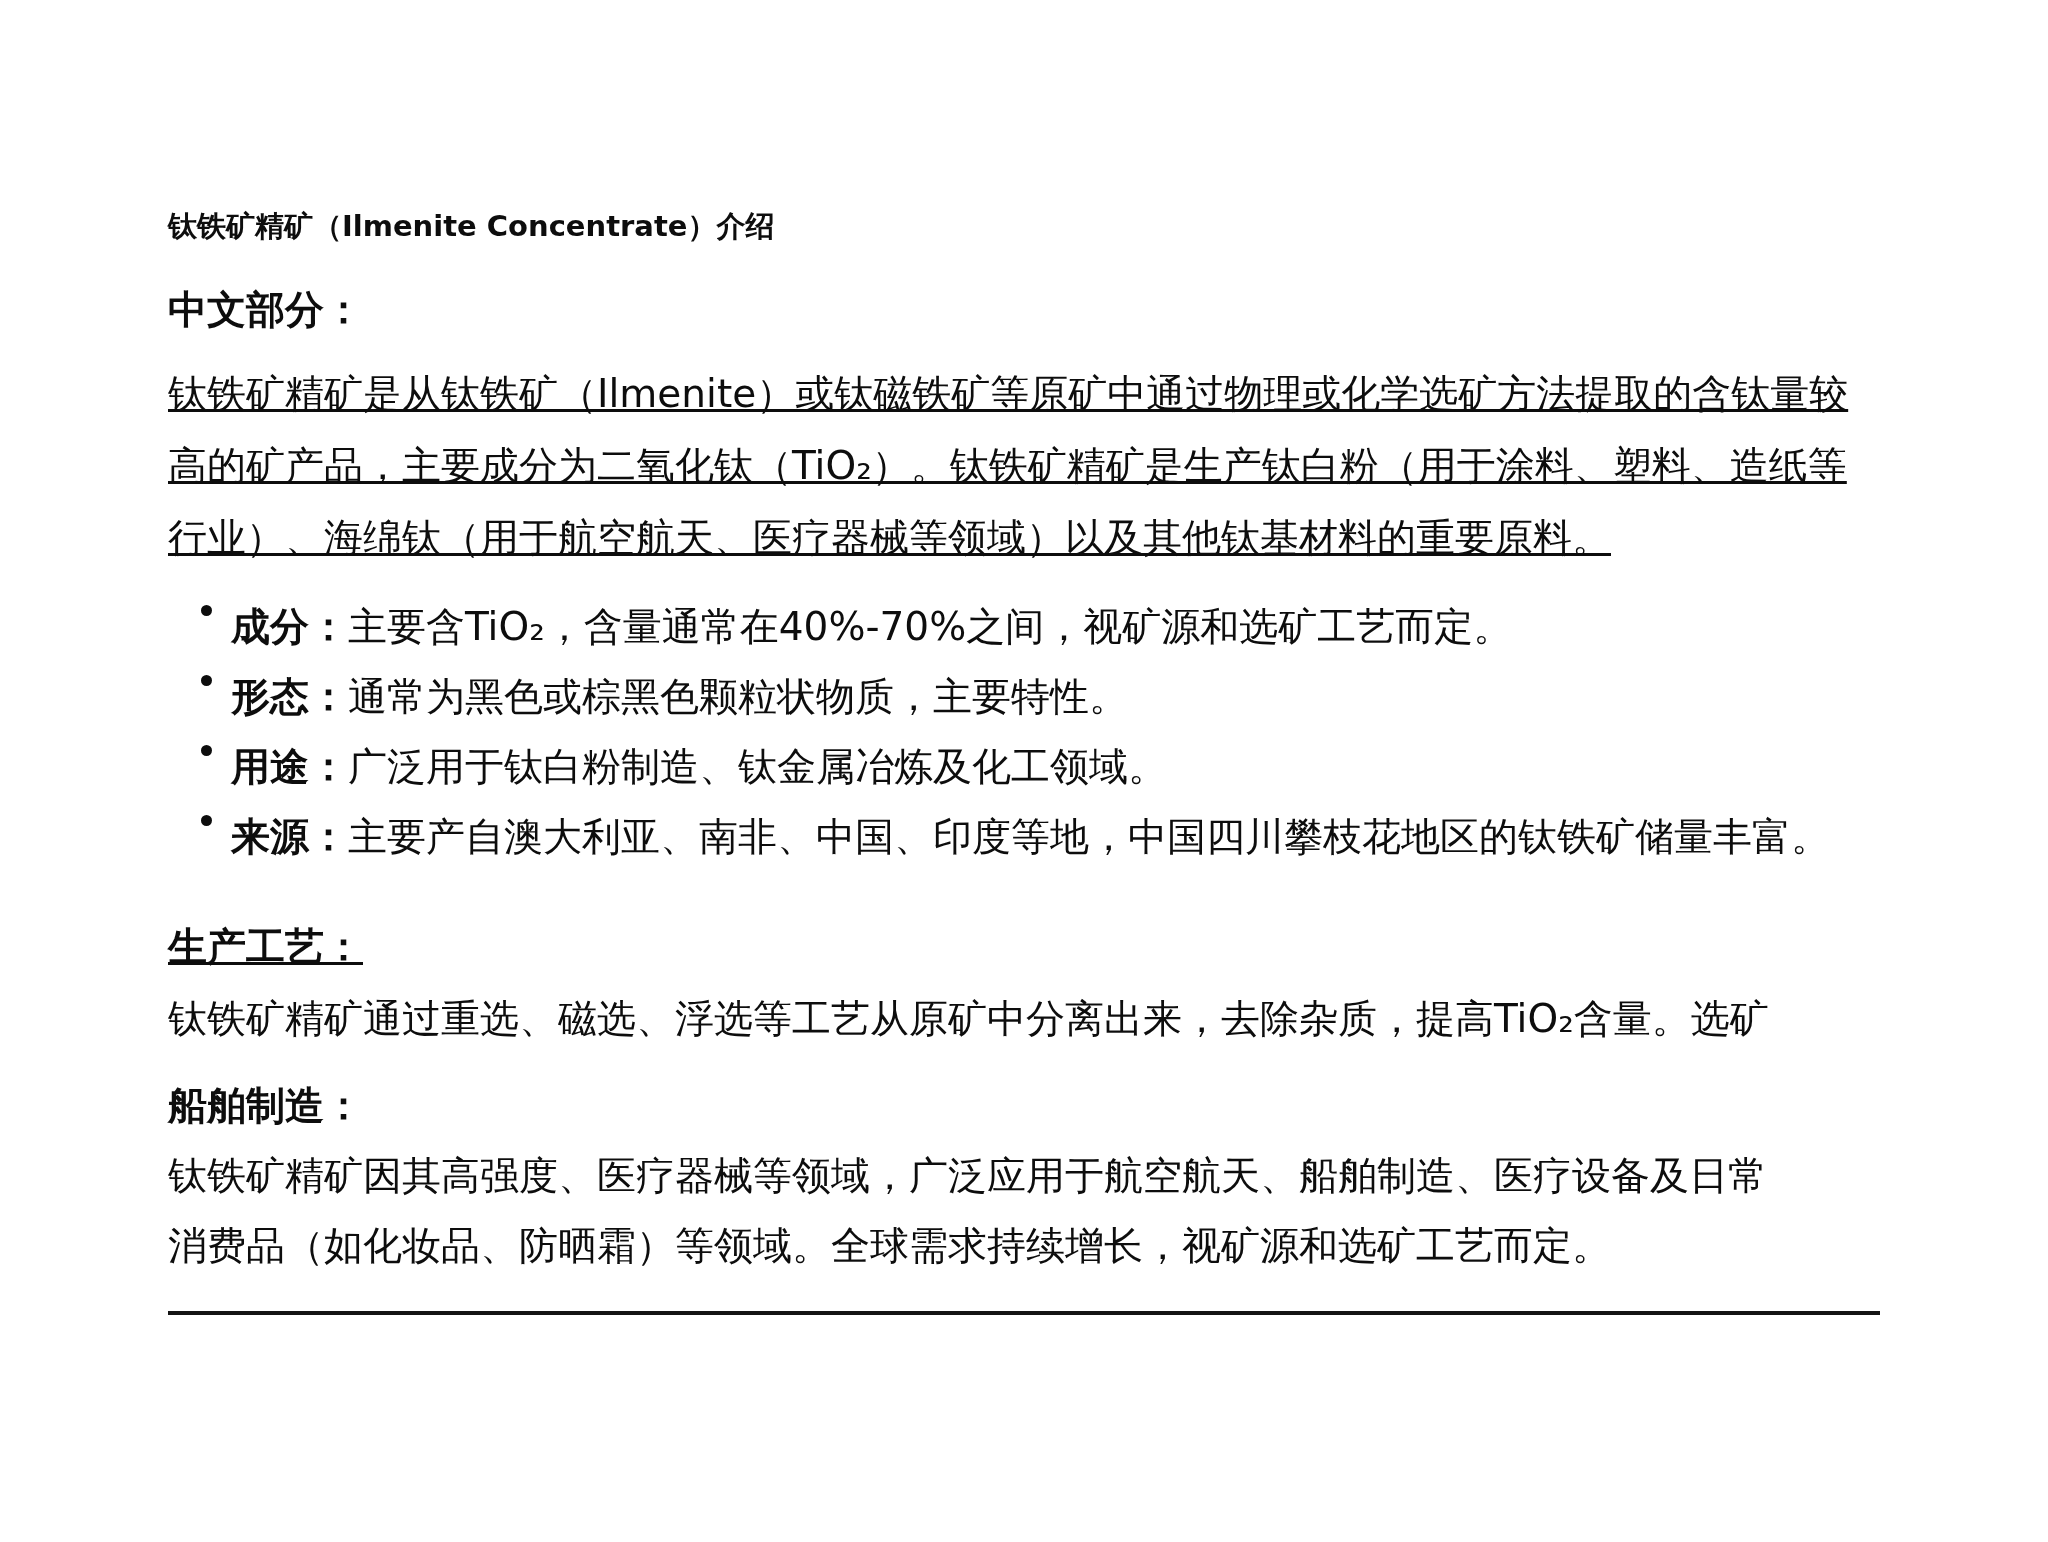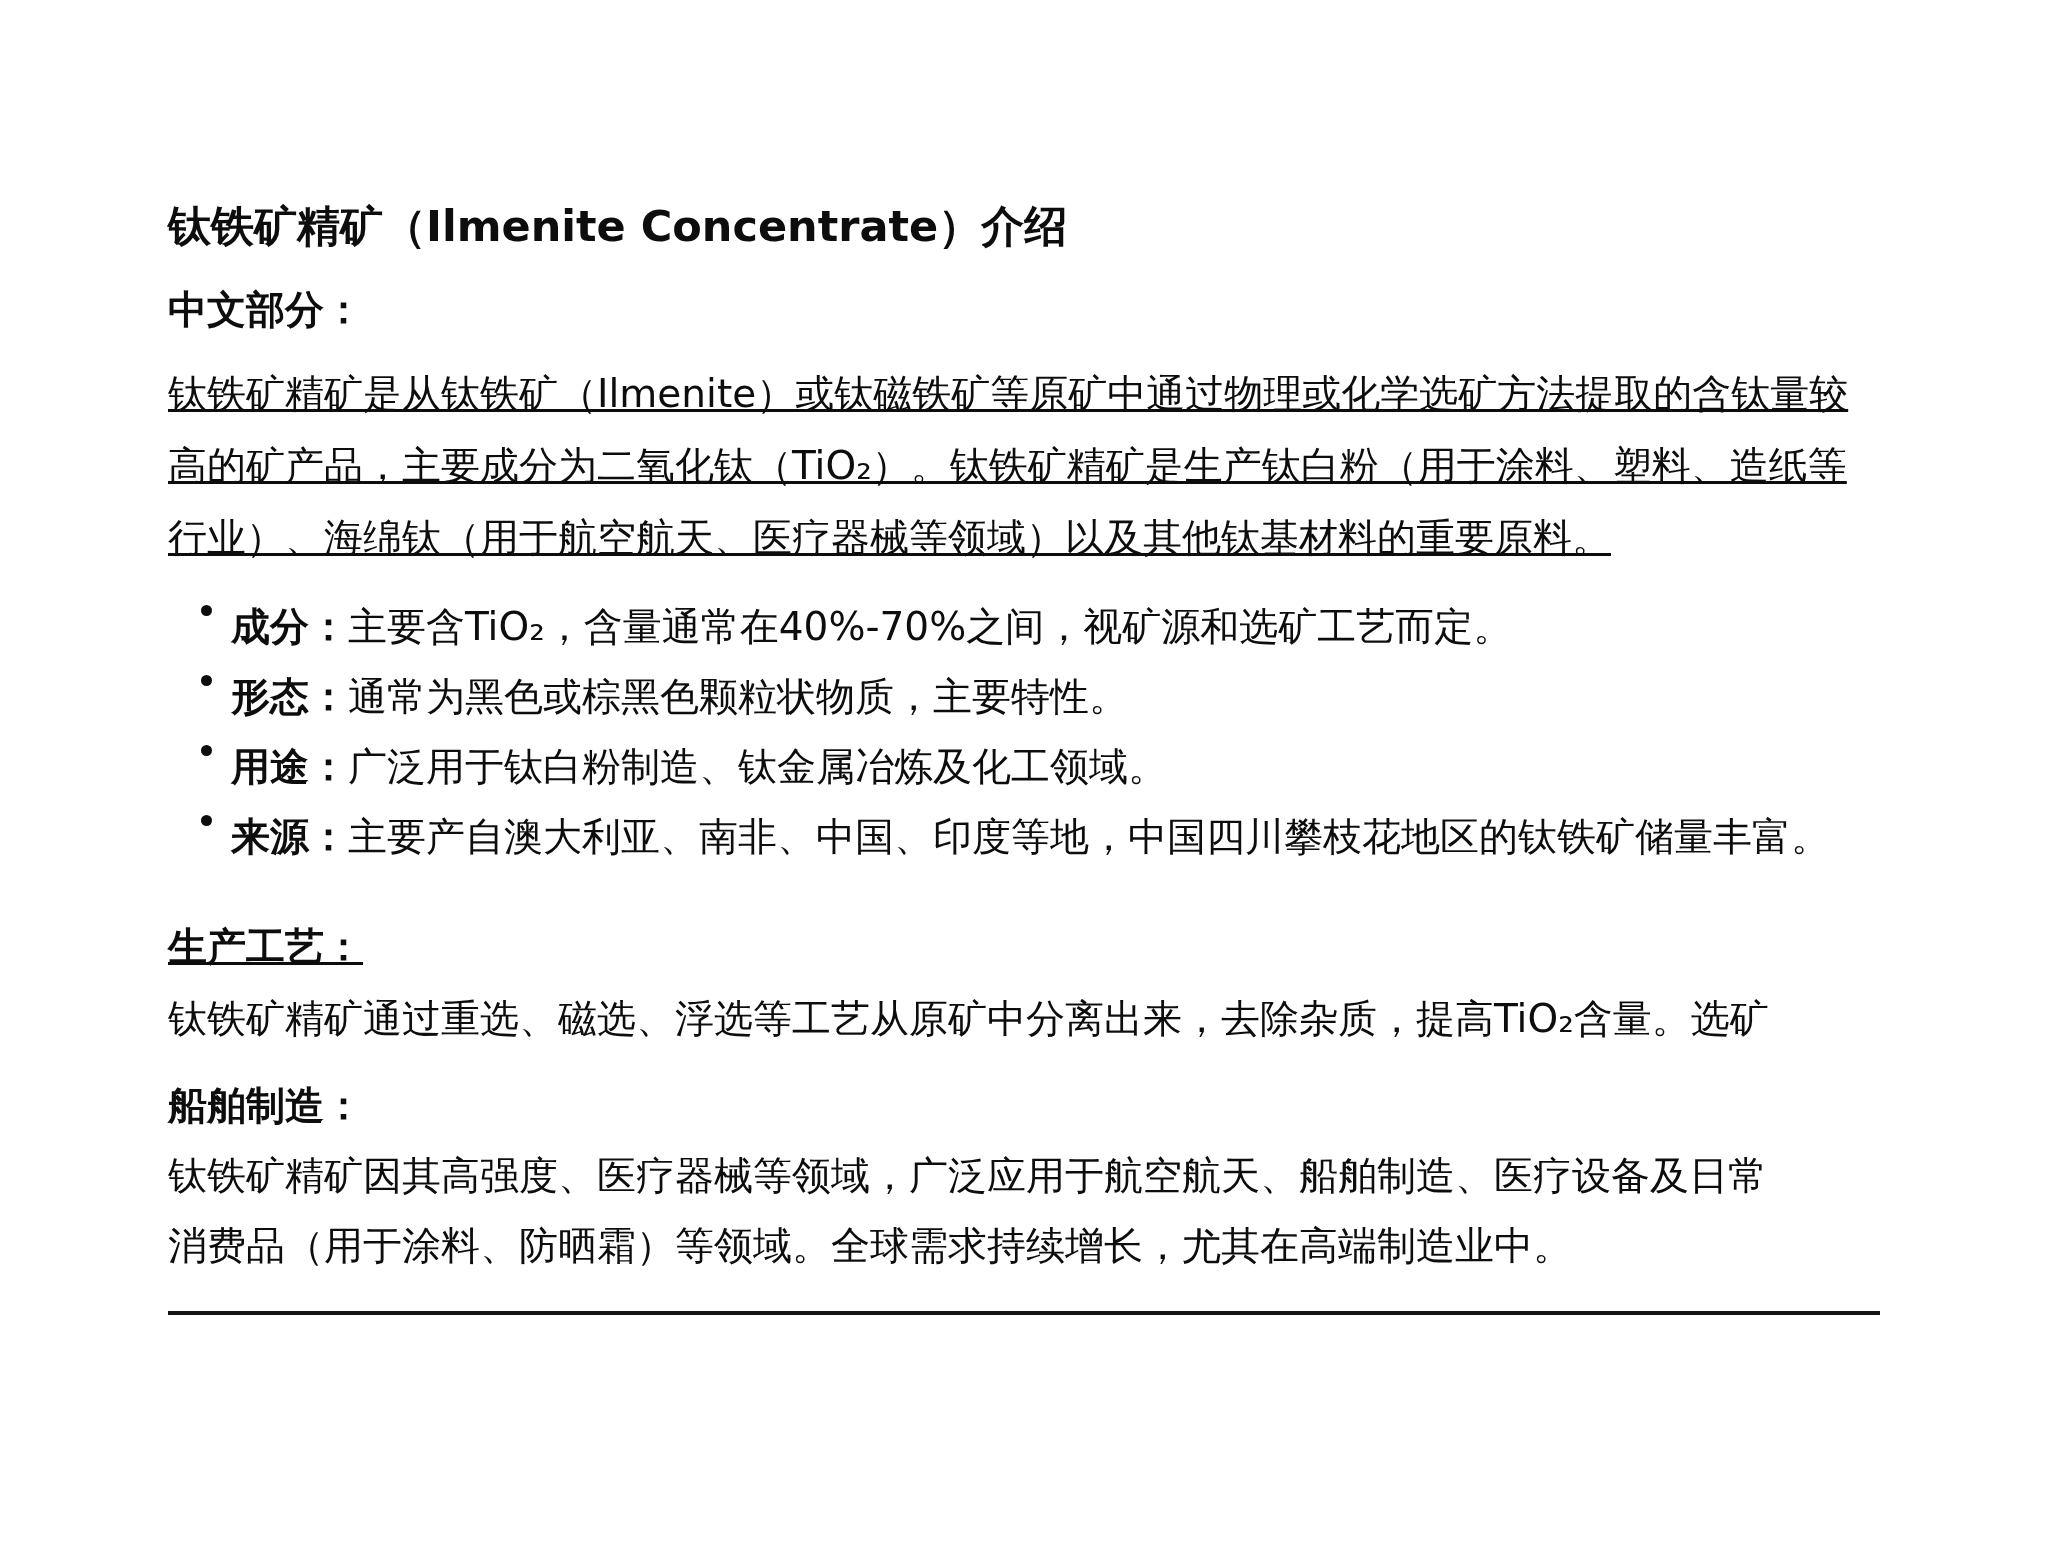--- a/index.html
+++ b/index.html
@@ -15,21 +15,21 @@
     font-family: "DejaVu Sans", sans-serif;
   }
   .page {
     box-sizing: border-box;
     width: 2048px;
     height: 1542px;
     padding: 0 168px;
     background: #ffffff;
   }
   .doc-title {
-    font-size: 43px;
+    font-size: 29px;
     font-weight: 700;
     line-height: 56px;
     margin-top: 198px;
     white-space: nowrap;
   }
   .sec-heading {
     font-size: 39px;
     font-weight: 700;
     line-height: 72px;
     white-space: nowrap;
@@ -115,18 +115,18 @@
   </ul>
 
   <div class="block-production">
     <div class="head-line">生产工艺：</div>
     <div class="line">钛铁矿精矿通过重选、磁选、浮选等工艺从原矿中分离出来，去除杂质，提高TiO₂含量。选矿</div>
   </div>
 
   <div class="block-market">
     <div class="head-line">船舶制造：</div>
     <div class="line">钛铁矿精矿因其高强度、医疗器械等领域，广泛应用于航空航天、船舶制造、医疗设备及日常</div>
-    <div class="line">消费品（用于涂料、防晒霜）等领域。全球需求持续增长，尤其在高端制造业中。</div>
+    <div class="line">消费品（如化妆品、防晒霜）等领域。全球需求持续增长，视矿源和选矿工艺而定。</div>
   </div>
 
   <div class="divider"></div>
 
 </div>
 
 </body></html>

